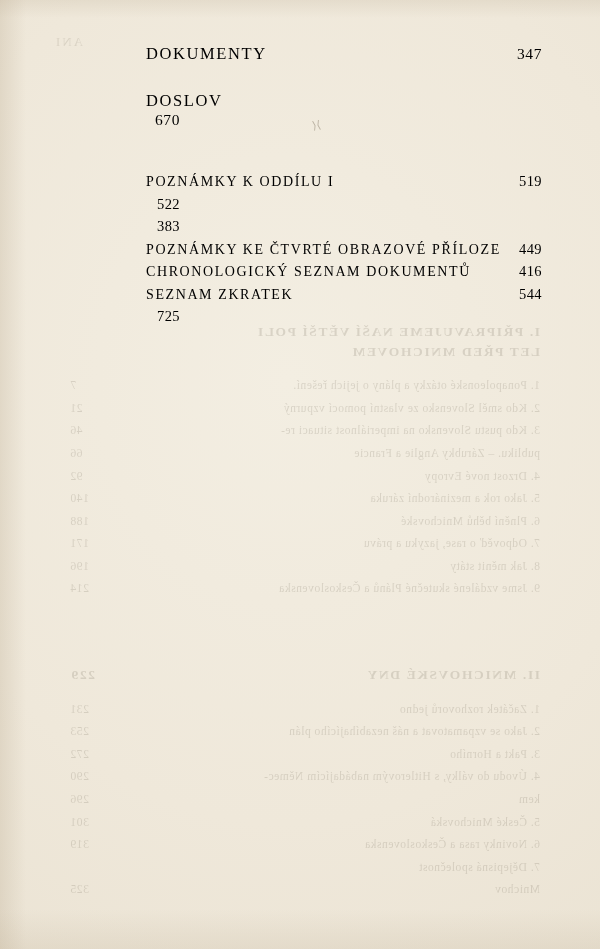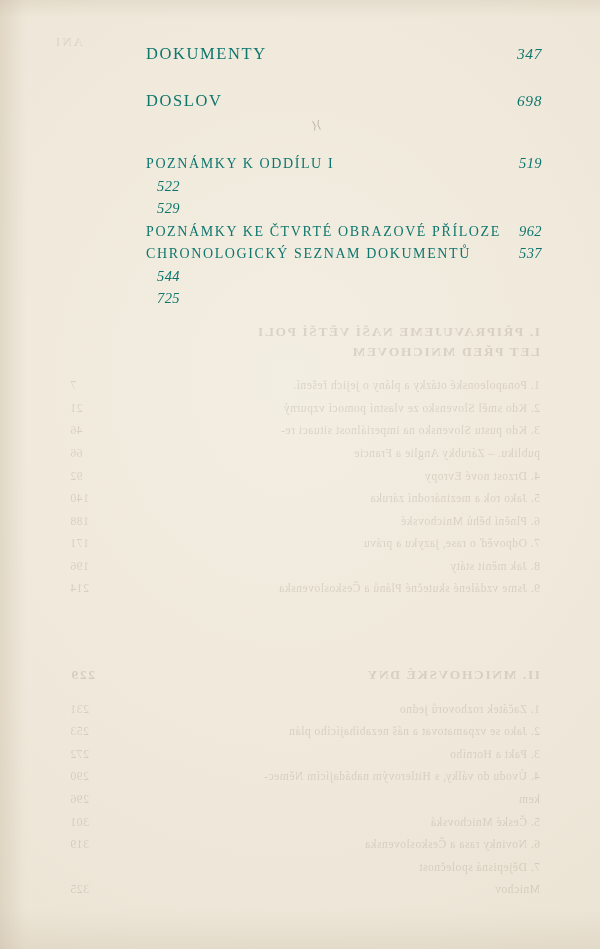--- a/index.html
+++ b/index.html
@@ -44,41 +44,41 @@
   .content {
     position: absolute;
     left: 146px;
     top: 44px;
     width: 396px;
   }
   .toc-row {
     display: flex;
     align-items: baseline;
     justify-content: space-between;
-    color: #0f766e;
+    color: #000000;
   }
   .toc-label {
     letter-spacing: 1.6px;
     white-space: pre;
   }
   .toc-page {
     font-variant-numeric: lining-nums;
     letter-spacing: 0.5px;
     text-align: right;
     min-width: 34px;
-    font-style: italic;
   }
 
   
   .block-headings .toc-row {
     font-size: 16.5px;
     letter-spacing: 2.2px;
   }
   .block-headings .toc-row + .toc-row {
     margin-top: 27px;
+    flex-direction: column;
   }
   .block-headings .toc-page {
     font-size: 15.5px;
     letter-spacing: 0.6px;
   }
 
   
   .block-notes {
     margin-top: 44px;
   }
@@ -266,44 +266,45 @@
 
 <div class="content">
 
   <div class="block-headings">
     <div class="toc-row">
       <span class="toc-label">DOKUMENTY</span>
       <span class="toc-page">347</span>
     </div>
     <div class="toc-row">
       <span class="toc-label">DOSLOV</span>
-      <span class="toc-page">698</span>
+      <span class="toc-page">670</span>
     </div>
   </div>
 
   <div class="block-notes">
     <div class="toc-row">
       <span class="toc-label">POZNÁMKY K ODDÍLU I</span>
       <span class="toc-page">519</span>
     </div>
     <div class="toc-row">
       <span class="toc-page">522</span>
     </div>
     <div class="toc-row">
-      <span class="toc-page">529</span>
+      <span class="toc-page">383</span>
     </div>
     <div class="toc-row">
       <span class="toc-label">POZNÁMKY KE ČTVRTÉ OBRAZOVÉ PŘÍLOZE</span>
-      <span class="toc-page">962</span>
+      <span class="toc-page">449</span>
     </div>
     <div class="toc-row">
       <span class="toc-label">CHRONOLOGICKÝ SEZNAM DOKUMENTŮ</span>
-      <span class="toc-page">537</span>
-    </div>
-    <div class="toc-row">
+      <span class="toc-page">416</span>
+    </div>
+    <div class="toc-row">
+      <span class="toc-label">SEZNAM ZKRATEK</span>
       <span class="toc-page">544</span>
     </div>
     <div class="toc-row">
       <span class="toc-page">725</span>
     </div>
   </div>
 
 </div>
 
 </body></html>

